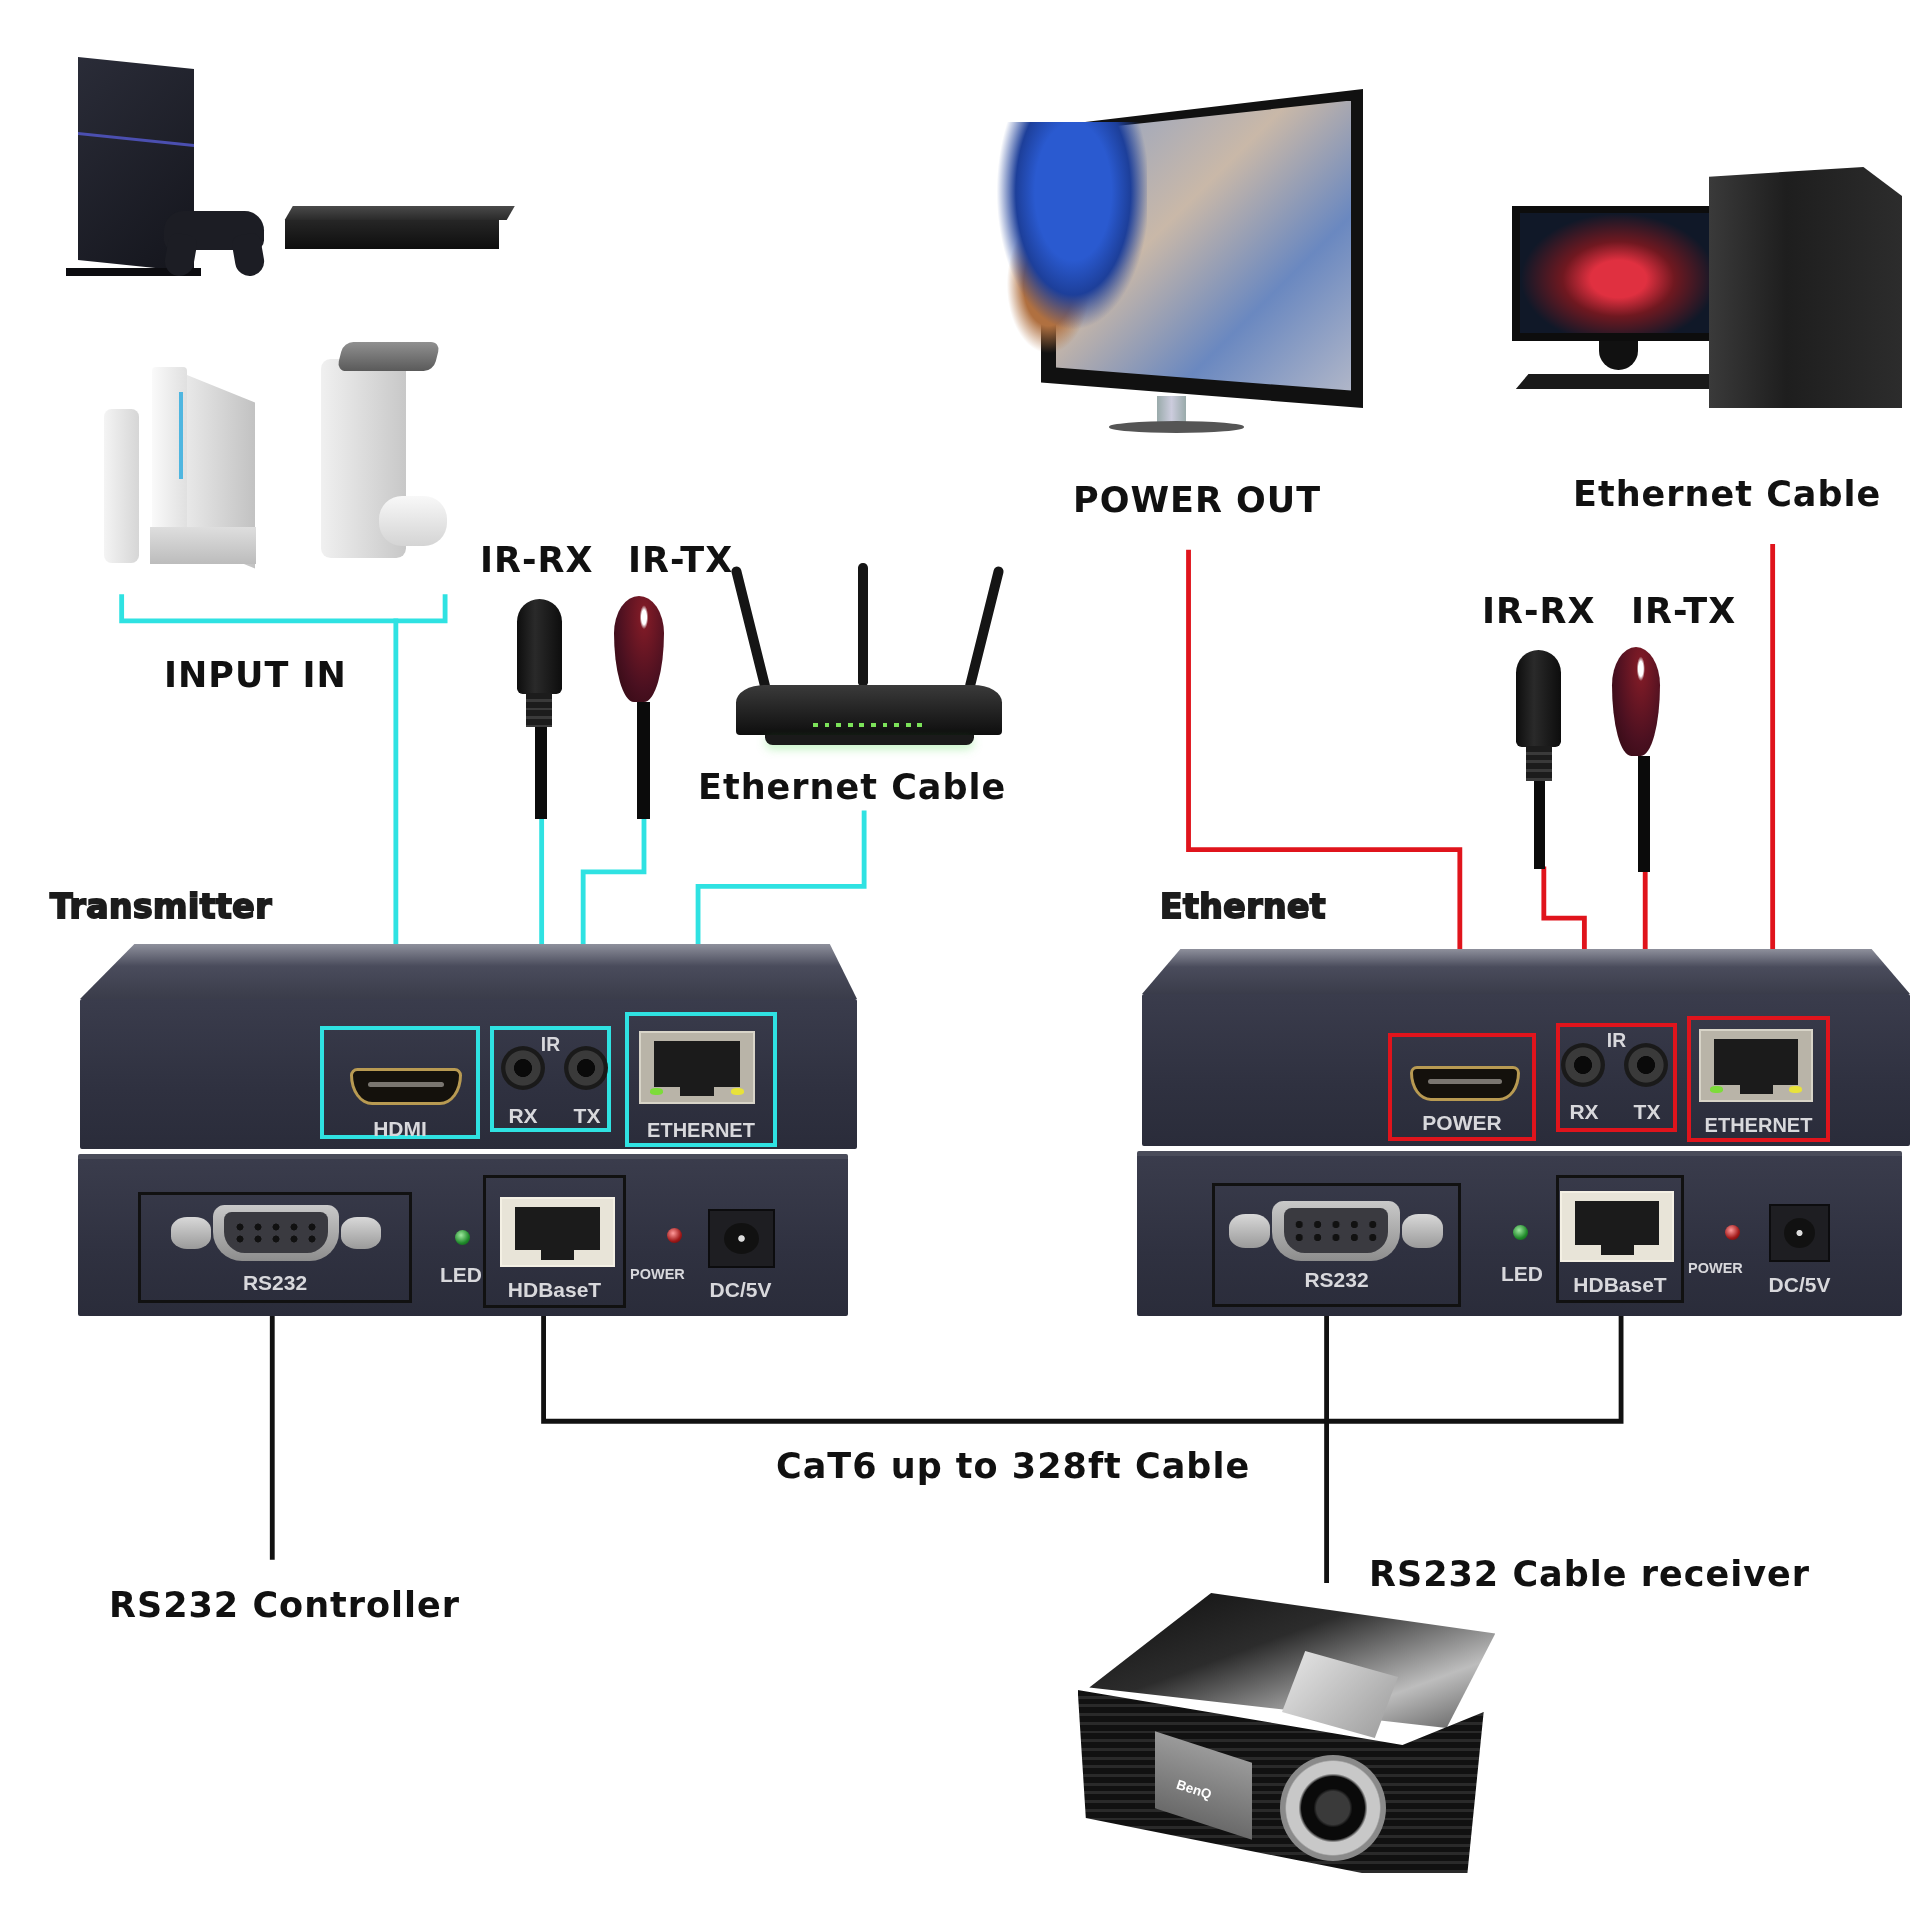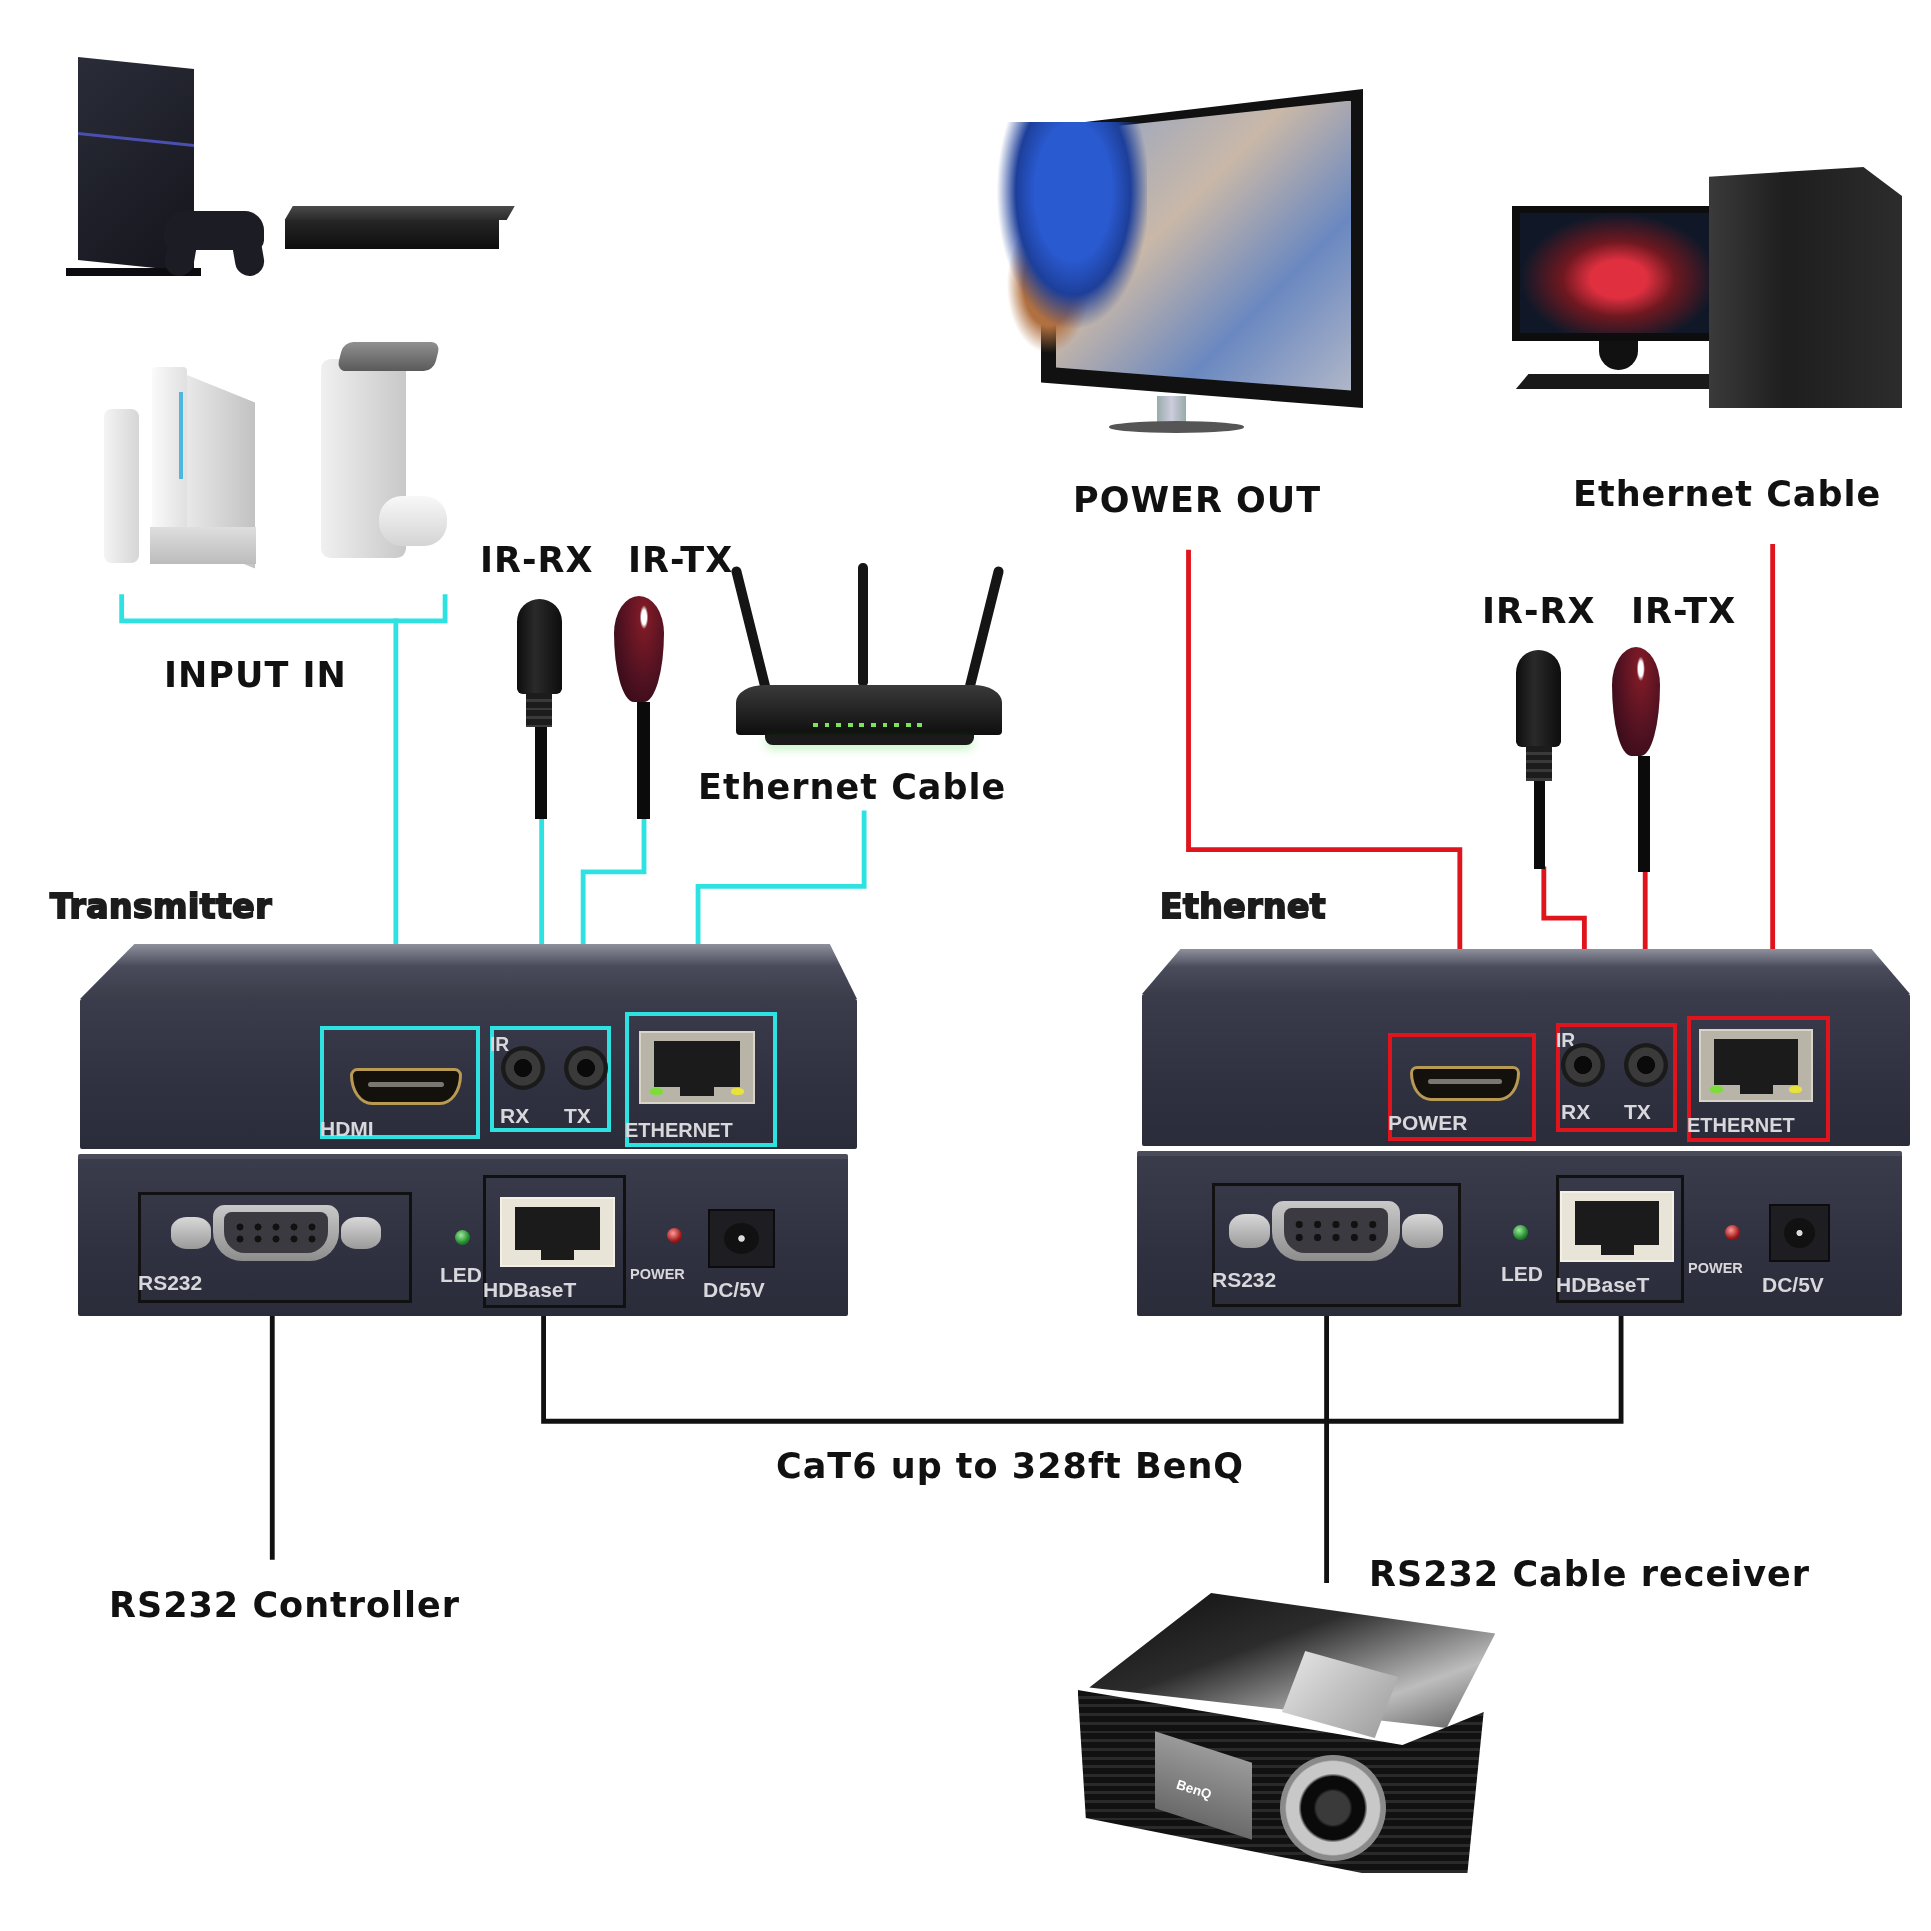--- a/index.html
+++ b/index.html
@@ -1,21 +1,21 @@
 <!DOCTYPE html>
 <html><head>
 <meta charset="utf-8">
 <style>
   html,body{margin:0;padding:0;background:#fff;}
   body{width:1931px;height:1931px;position:relative;overflow:hidden;font-family:"Liberation Sans","DejaVu Sans",sans-serif;}
   .abs{position:absolute;}
   .lbl{position:absolute;font-family:"DejaVu Sans","Liberation Sans",sans-serif;font-weight:bold;color:#111;white-space:nowrap;line-height:1;}
   .big{font-size:35px;letter-spacing:1px;}
   .heavy{font-family:"DejaVu Sans",sans-serif;font-weight:900;font-size:33px;color:#1c1c1c;letter-spacing:0.5px;-webkit-text-stroke:1.9px #1c1c1c;}
-  .port-lbl{position:absolute;font-family:"Liberation Sans",sans-serif;font-weight:bold;color:#d8d8dc;white-space:nowrap;line-height:1;text-align:left;}
+  .port-lbl{position:absolute;font-family:"Liberation Sans",sans-serif;font-weight:bold;color:#d8d8dc;white-space:nowrap;line-height:1;text-align:center;}
   .box{position:absolute;border-radius:1.9px;}
   .face{background:linear-gradient(180deg,#3a3c4c 0%,#2f3140 60%,#2a2c3a 100%);}
   .lid{background:linear-gradient(180deg,#8e909c 0%,#4a4c5c 40%,#3a3c4a 100%);}
   .frame-cyan{position:absolute;border:4.8px solid #2fe2e2;box-sizing:border-box;}
   .frame-red{position:absolute;border:4.8px solid #e0141c;box-sizing:border-box;}
   .frame-blk{position:absolute;border:3.9px solid #111;box-sizing:border-box;}
   svg.layer{position:absolute;left:0;top:0;}
   .jack{position:absolute;border-radius:50%;background:radial-gradient(circle,#0a0a0a 0 28%,#3a3a3a 30% 55%,#1a1a1a 58% 100%);}
   .rj45{position:absolute;background:#b9b4a8;border:2.9px solid #d8d4c8;box-sizing:border-box;}
   .rj45 .hole{position:absolute;left:12%;right:12%;top:12%;bottom:22%;background:#1b1b1b;}
@@ -251,21 +251,21 @@
       <div class="tab"></div>
     </div>
   <div class="port-lbl" style="left:1556px;top:1274px;width:128px;font-size:21px;">HDBaseT</div>
 
   <div class="led" style="left:1725px;top:1225px;background:radial-gradient(circle at 40% 35%,#ff9a9a,#a01818 60%,#4a0a0a);"></div>
   <div class="port-lbl" style="left:1688px;top:1261px;font-size:14.5px;">POWER</div>
   <div class="dcjack" style="left:1769px;top:1204px;width:61px;height:58px;"></div>
   <div class="port-lbl" style="left:1762px;top:1274px;width:75px;font-size:21px;">DC/5V</div>
 </div>
 
-<div class="lbl big" style="left:776px;top:1449px;">CaT6 up to 328ft BenQ</div>
+<div class="lbl big" style="left:776px;top:1449px;">CaT6 up to 328ft Cable</div>
 <div class="lbl big" style="left:109px;top:1588px;">RS232 Controller</div>
 <div class="lbl big" style="left:1369px;top:1557px;">RS232 Cable receiver</div>
 
 <div class="abs" style="left:1070px;top:1593px;width:432px;height:292px;">
   <div class="abs" style="left:19.3px;top:0;width:406px;height:135px;background:linear-gradient(160deg,#0e0e0e,#2c2c2c 40%,#bdbdbd 75%,#5a5a5a);clip-path:polygon(30% 0,100% 30%,88% 100%,0 70%);"></div>
   <div class="abs" style="left:7.7px;top:97px;width:406px;height:183px;background:repeating-linear-gradient(180deg,#111 0 5.8px,#2a2a2a 5.8px 8.7px);clip-path:polygon(0 0,80% 30%,100% 12%,96% 100%,70% 100%,2% 70%);"></div>
   <div class="abs" style="left:85px;top:154px;width:97px;height:77px;background:linear-gradient(180deg,#9a9a9a,#6a6a6a);transform:skewY(18deg);"></div>
   <div class="abs" style="left:106px;top:189px;color:#fff;font-weight:bold;font-size:13.5px;transform:rotate(18deg);font-family:'Liberation Sans',sans-serif;">BenQ</div>
   <div class="abs" style="left:210px;top:162px;width:106px;height:106px;border-radius:50%;background:radial-gradient(circle,#3a3a3a 0 22%,#0a0a0a 26% 42%,#c8c8c8 46% 62%,#8a8a8a 64% 80%,#dcdcdc 82%);"></div>
   <div class="abs" style="left:212px;top:58px;width:116px;height:87px;background:linear-gradient(135deg,#e8e8e8,#9a9a9a);clip-path:polygon(20% 0,100% 30%,80% 100%,0 70%);"></div>

